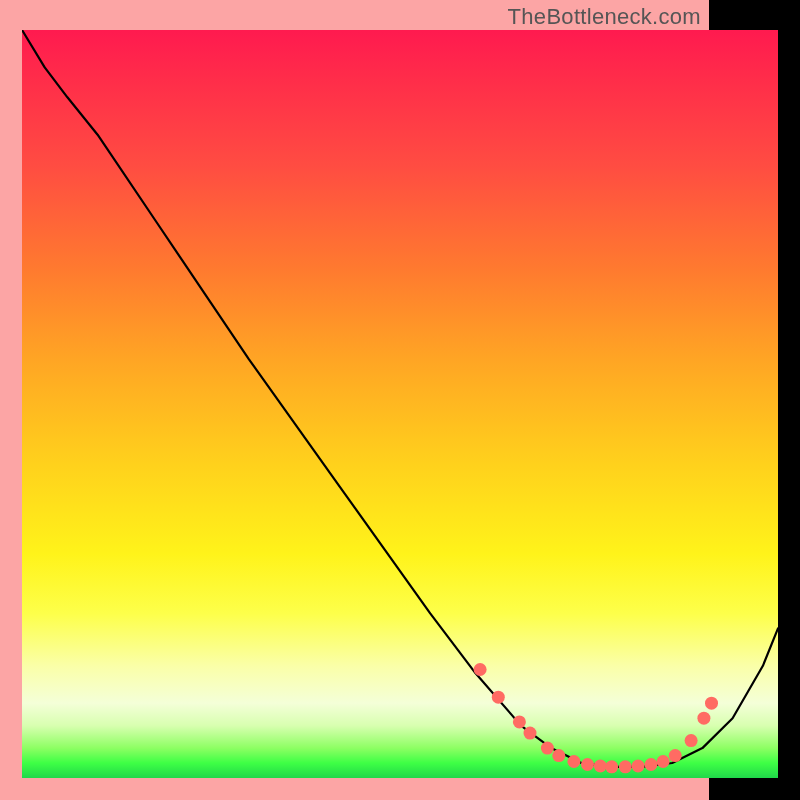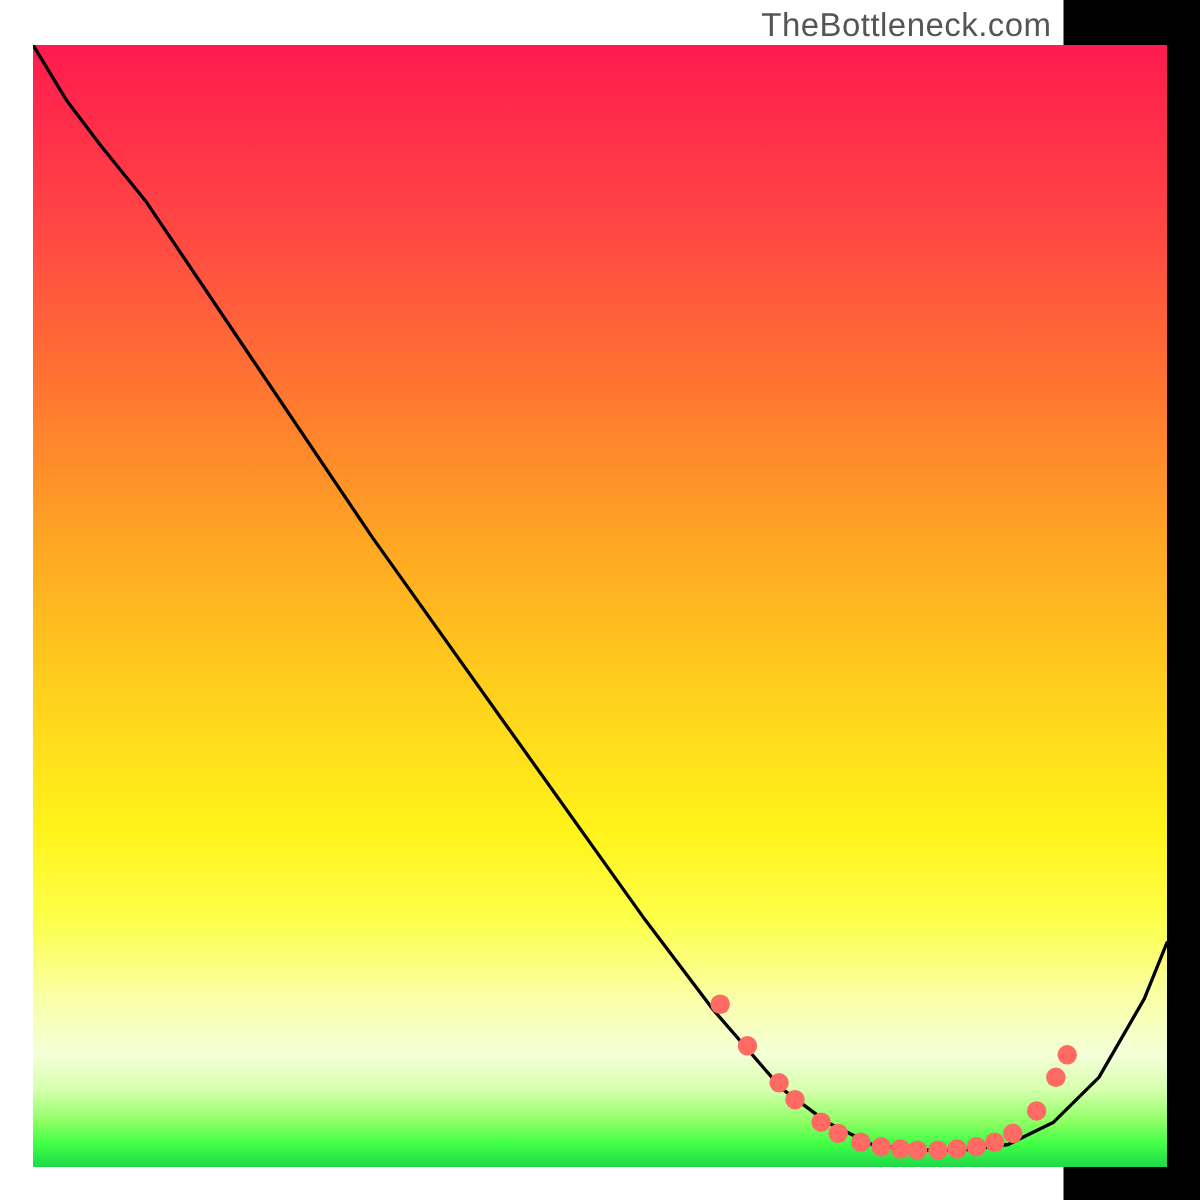--- a/index.html
+++ b/index.html
@@ -8,21 +8,21 @@
     width: 800px;
     height: 800px;
     background: #000;
     font-family: Arial, Helvetica, sans-serif;
     overflow: hidden;
   }
   .frame {
     position: relative;
     width: 709px;
     height: 800px;
-    background: #ffffff;
+    background: #fca5a5;
   }
   .watermark {
     position: absolute;
     top: 4px;
     right: 8px;
     color: #555;
     font-size: 22px;
     font-weight: 500;
     letter-spacing: 0.3px;
     z-index: 5;

